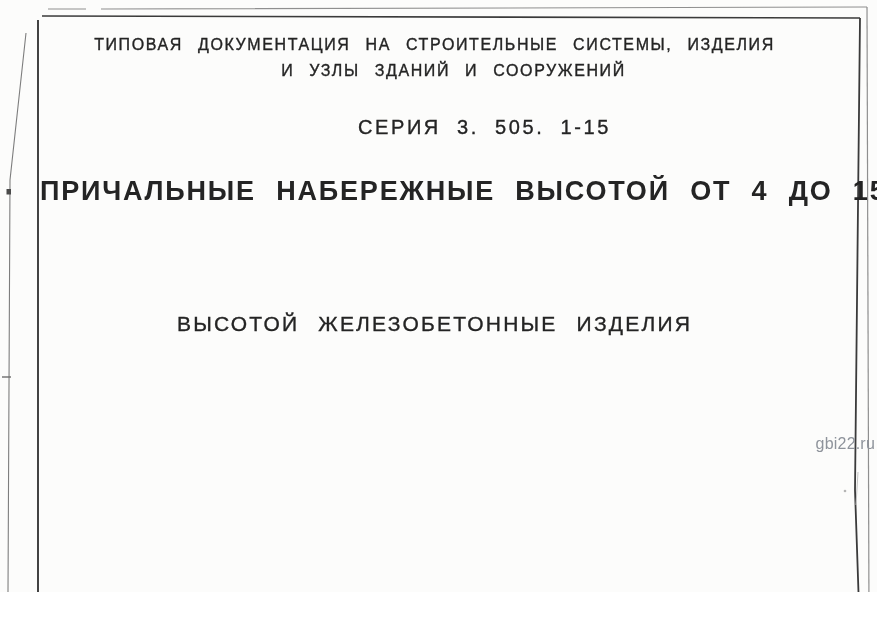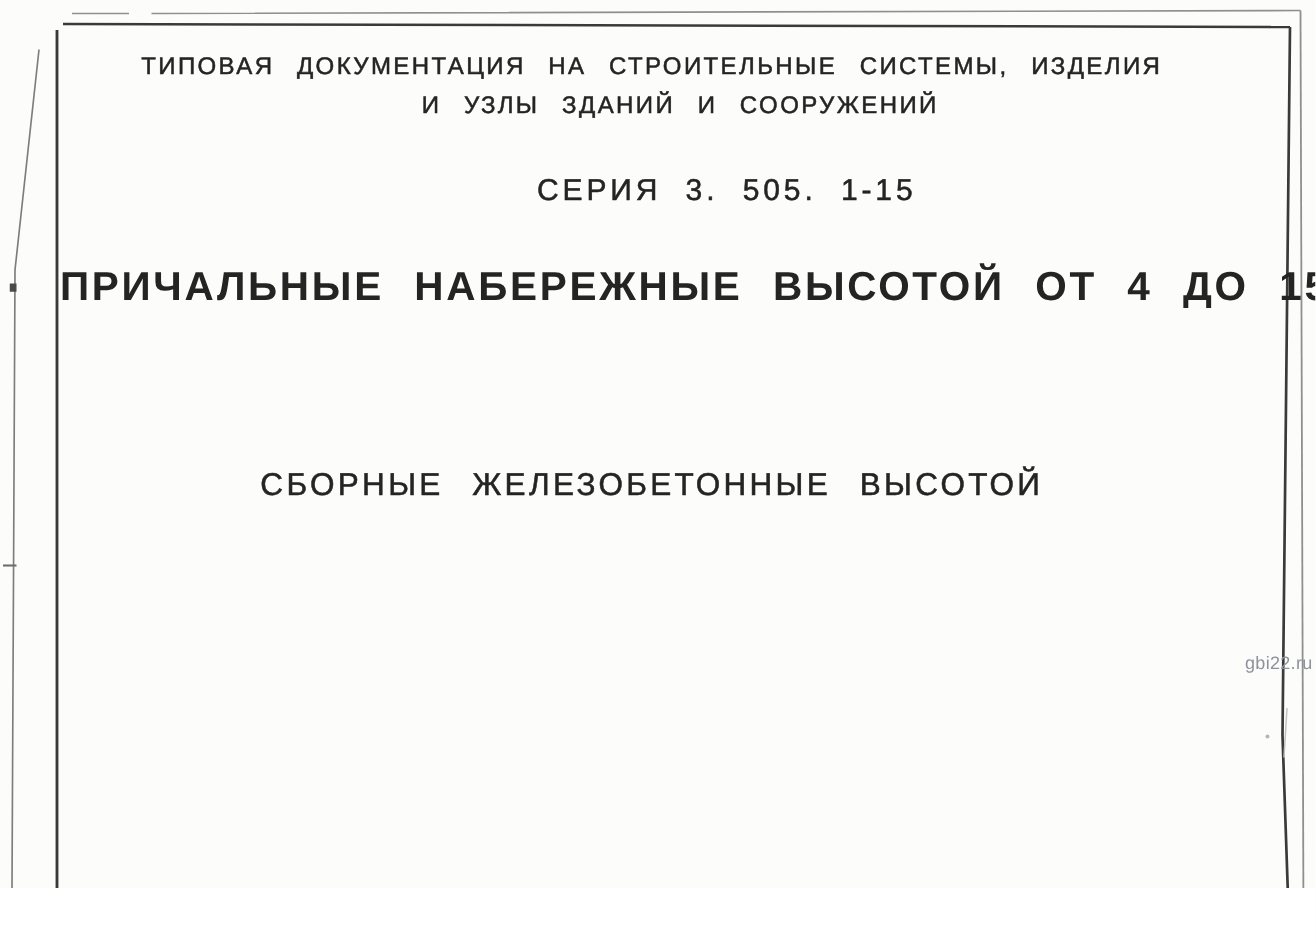--- a/index.html
+++ b/index.html
@@ -44,21 +44,21 @@
     -webkit-text-stroke: 0;
     transform: translateX(2px);
   }
   .issue { top: 263px; font-size: 20px; letter-spacing: 2.6px; word-spacing: 9px; transform: translateX(-2px); }
   .product { top: 311px; font-size: 21px; letter-spacing: 2.2px; word-spacing: 11px; transform: translateX(-14px); }
   .product-note { top: 338px; font-size: 16px; letter-spacing: 1.2px; word-spacing: 8px; transform: translateX(-16px); }
   .watermark {
     position: absolute;
     top: 435px;
     right: 2px;
-    font-size: 12px;
+    font-size: 16px;
     letter-spacing: 0.2px;
     color: var(--watermark);
     -webkit-text-stroke: 0;
     z-index: 3;
   }
 </style>
 </head>
 <body>
 
 <div class="page">
@@ -77,17 +77,17 @@
     <rect x="6.5" y="189" width="4.5" height="5.5" fill="#4a4a4a"></rect>
     <path d="M2,377 L11,377" stroke="#6d6d6d" stroke-width="1.4" fill="none"></path>
     <circle cx="845" cy="491" r="1.3" fill="#b5b5b5"></circle>
     <path d="M858,472 L856,505" stroke="#c2c2c2" stroke-width="1" fill="none"></path>
   </svg>
 
   <div class="txt hdr1">ТИПОВАЯ ДОКУМЕНТАЦИЯ НА СТРОИТЕЛЬНЫЕ СИСТЕМЫ, ИЗДЕЛИЯ</div>
   <div class="txt hdr2">И УЗЛЫ ЗДАНИЙ И СООРУЖЕНИЙ</div>
   <div class="txt series">СЕРИЯ 3. 505. 1-15</div>
   <div class="txt title">ПРИЧАЛЬНЫЕ НАБЕРЕЖНЫЕ ВЫСОТОЙ ОТ 4 ДО 15 м</div>
-  <div class="txt product">СБОРНЫЕ ЖЕЛЕЗОБЕТОННЫЕ ВЫСОТОЙ</div>
+  <div class="txt product">ВЫСОТОЙ ЖЕЛЕЗОБЕТОННЫЕ ИЗДЕЛИЯ</div>
 
   <div class="watermark">gbi22.ru</div>
 
 </div>
 
 </body></html>

